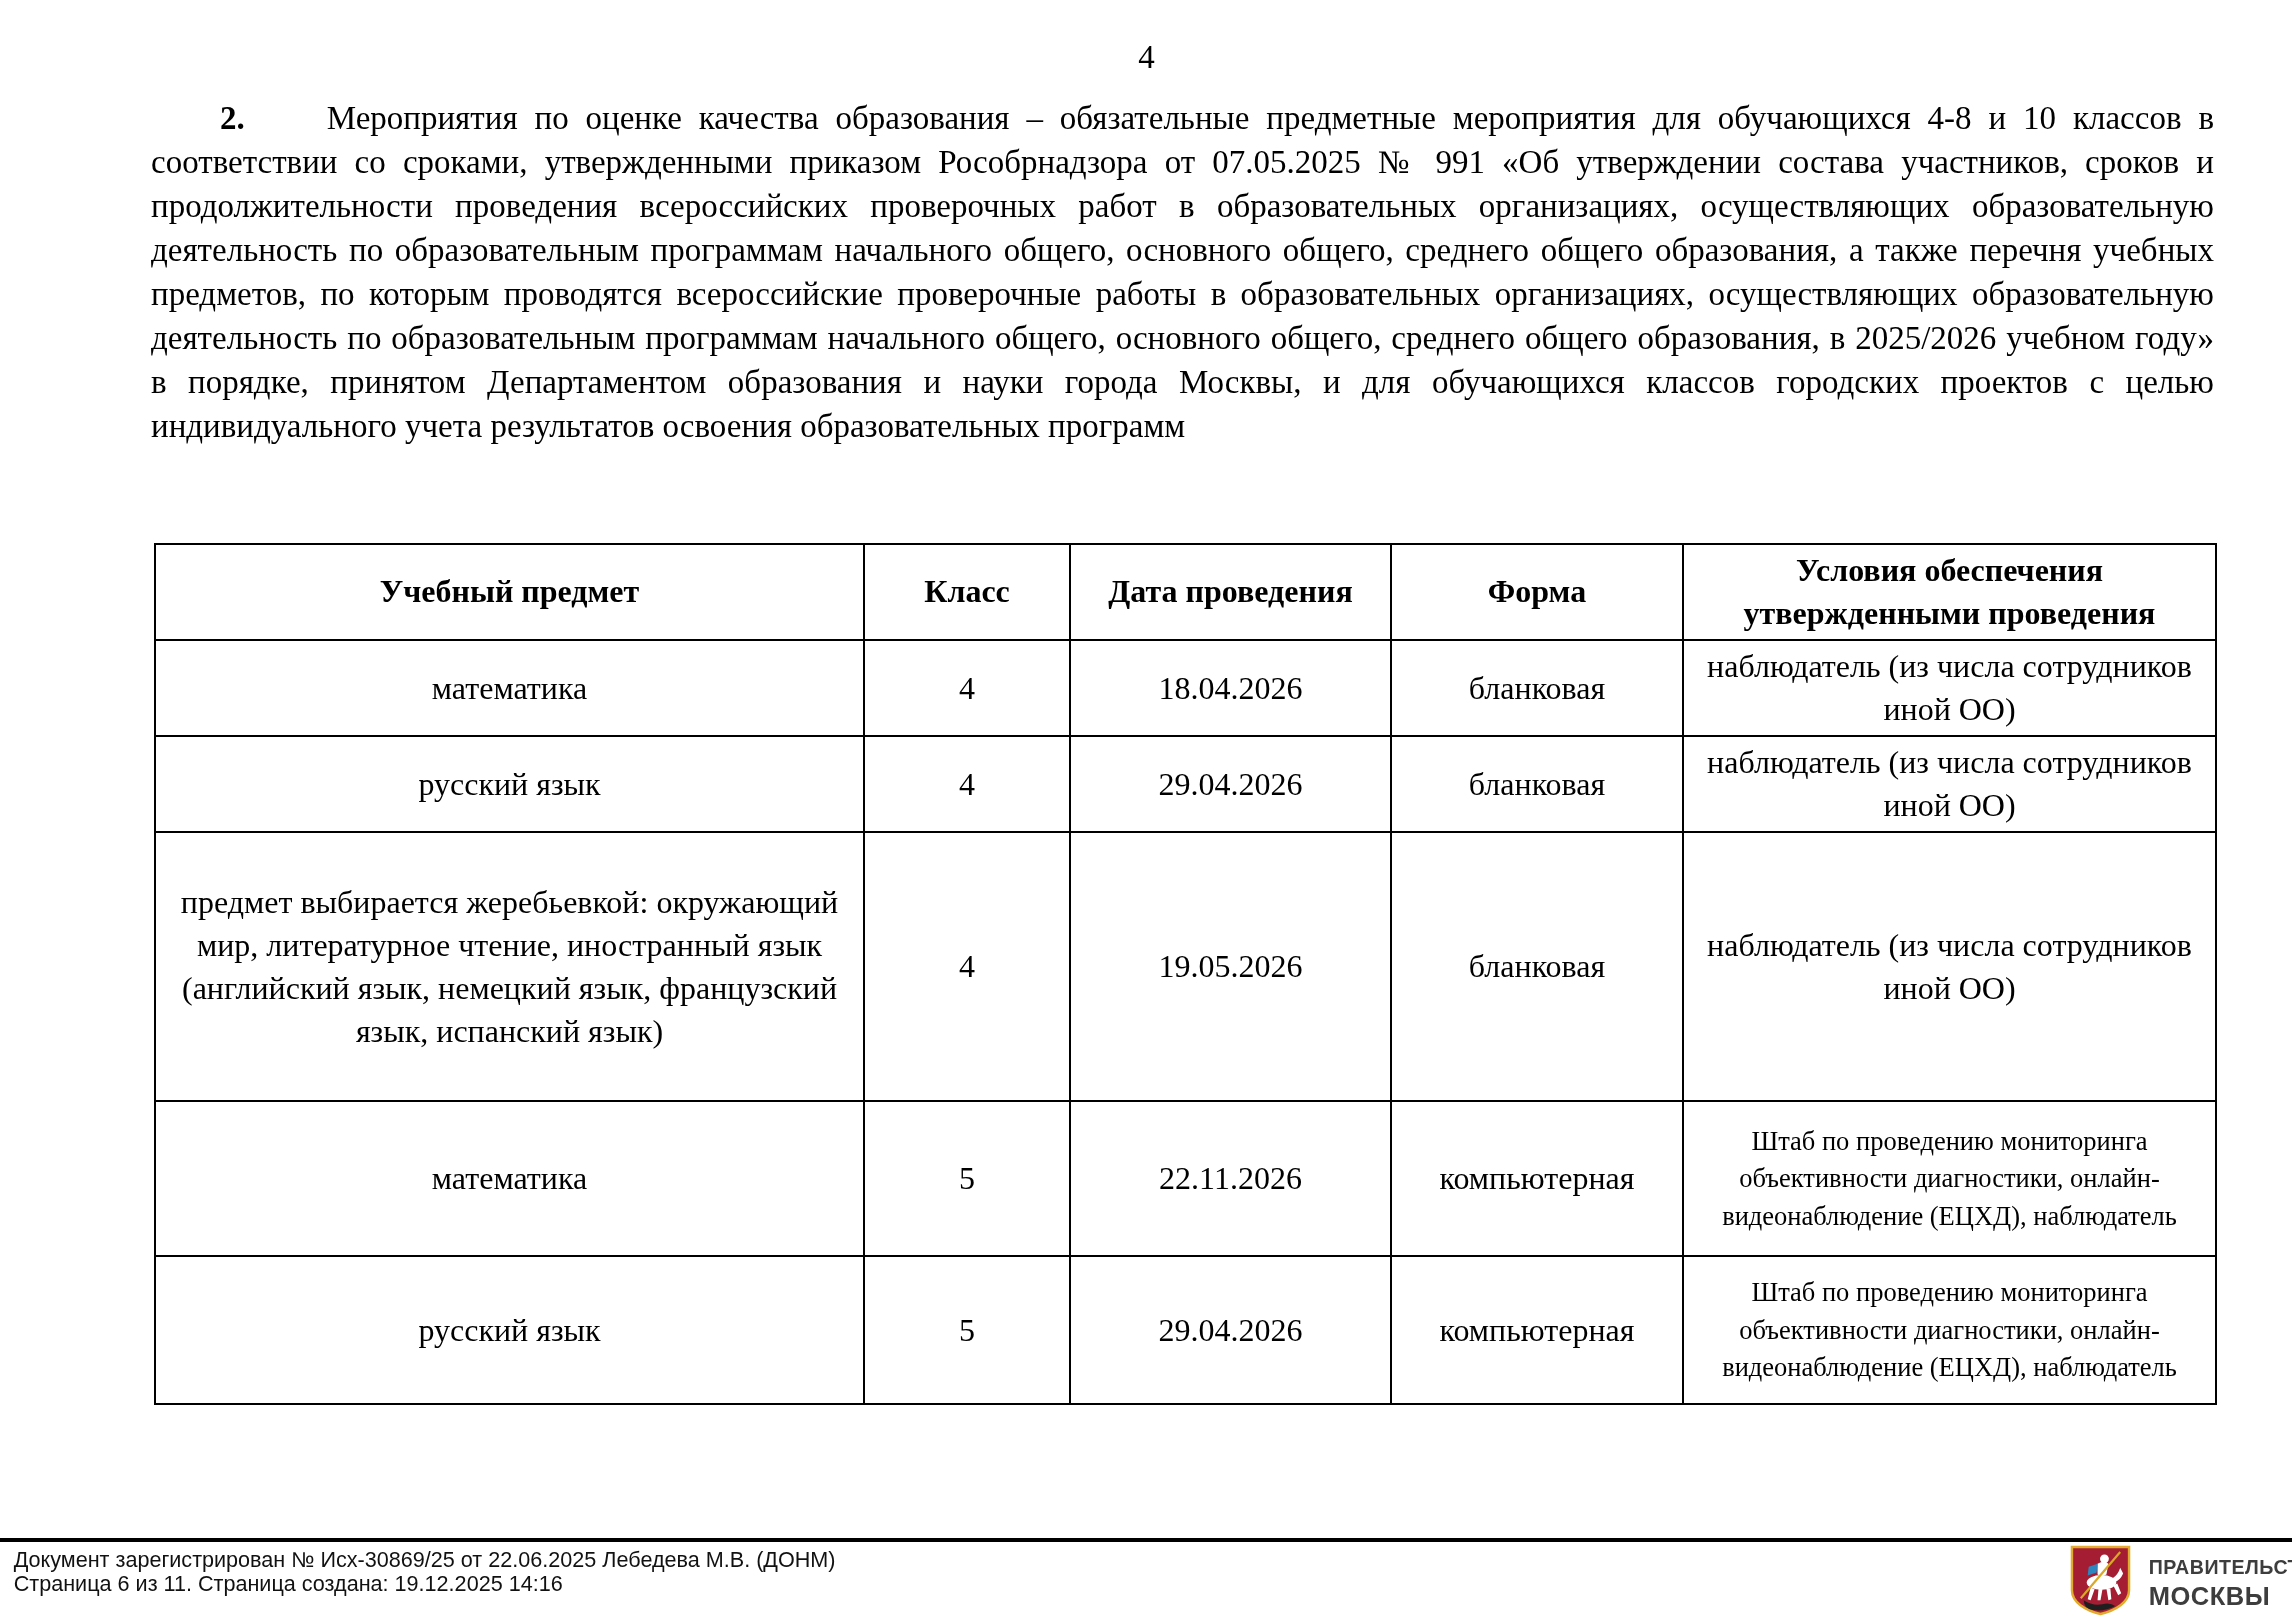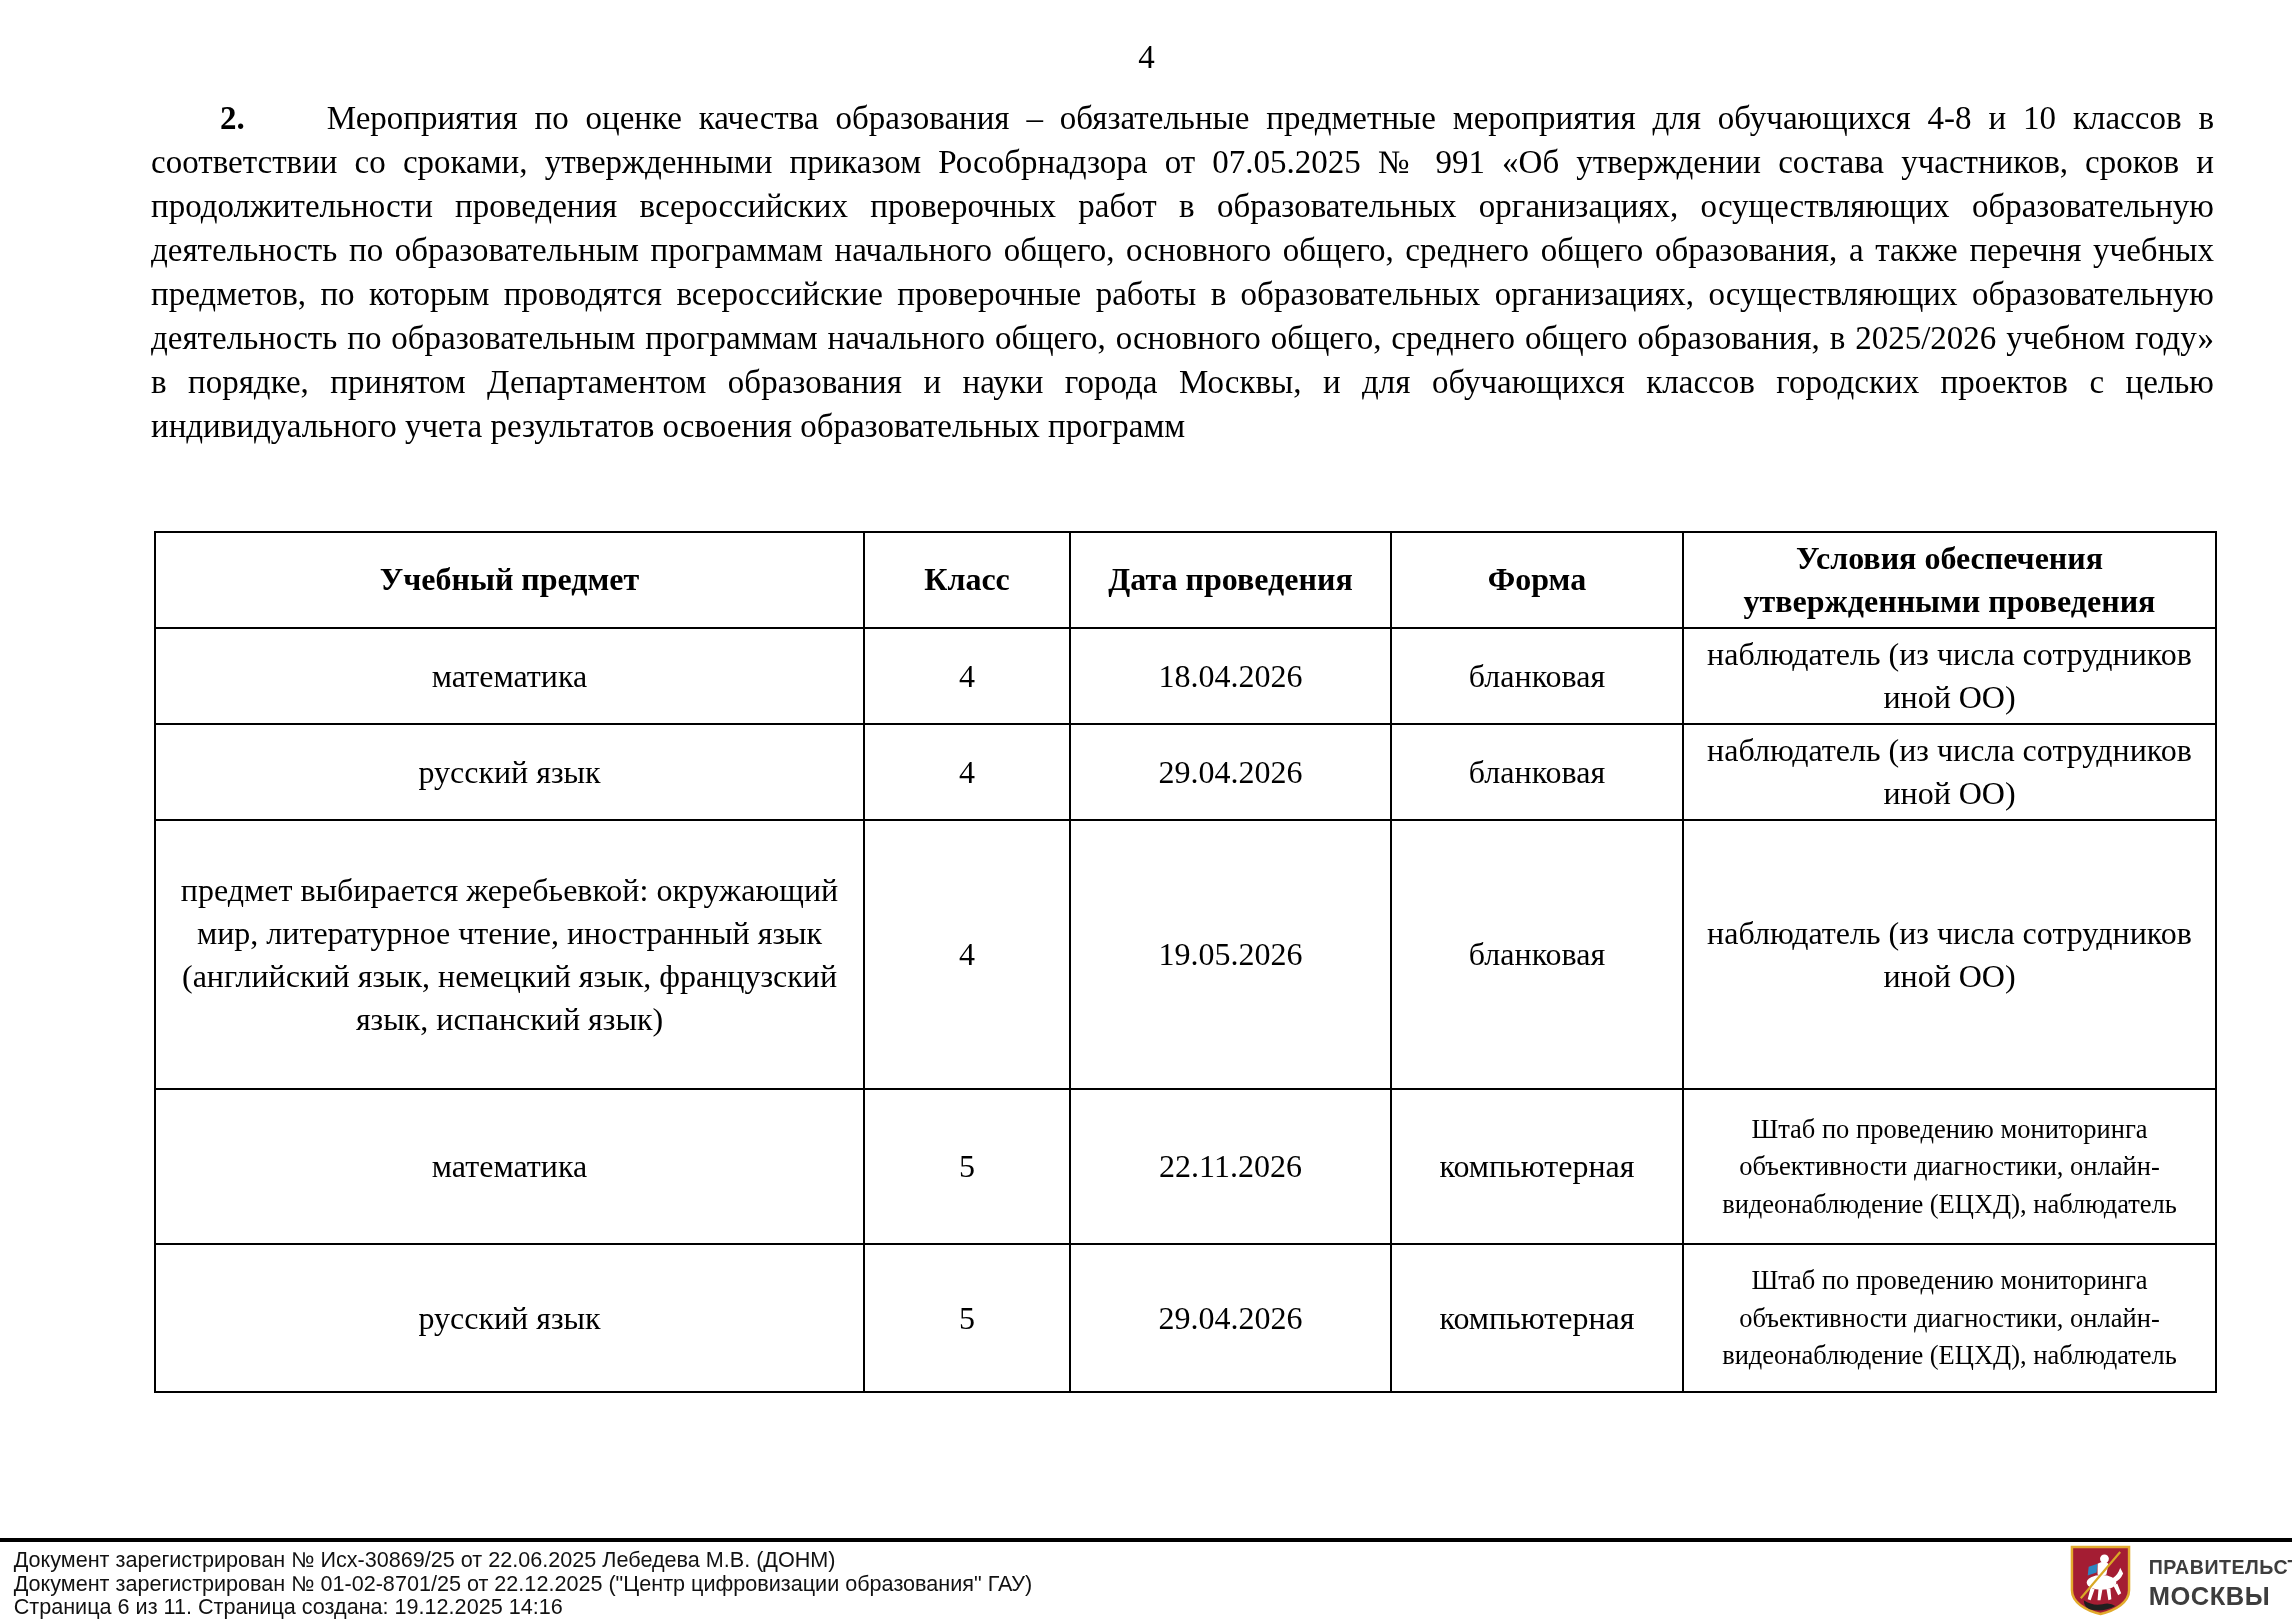--- a/index.html
+++ b/index.html
@@ -36,21 +36,21 @@
   table.schedule {
     position: absolute;
     left: 154px; top: 531px;
     width: 2060px;
     border-collapse: collapse;
     table-layout: fixed;
   }
   table.schedule, table.schedule th, table.schedule td {
     border: 2px solid #000;
   }
-  table.schedule { border: 2.9px solid #000; }
+  table.schedule { border: 2.9px solid #000; margin-top: 12px; }
   table.schedule th { border-bottom: 2.9px solid #000; }
   table.schedule tr { border-bottom: 2.9px solid #000; }
   table.schedule th, table.schedule td {
     text-align: center;
     vertical-align: middle;
     font-size: 32px;
     line-height: 1.35;
     padding: 3.9px 7.8px;
   }
   table.schedule th { font-weight: bold; }
@@ -151,21 +151,20 @@
         <td>компьютерная</td>
         <td class="cond-cell small">Штаб по проведению мониторинга объективности диагностики, онлайн-видеонаблюдение (ЕЦХД), наблюдатель</td>
       </tr>
     </tbody>
   </table>
 
   <div class="footer-rule"></div>
 
   <div class="footer">
     <div>Документ зарегистрирован № Исх-30869/25 от 22.06.2025 Лебедева М.В. (ДОНМ)</div>
-    <div>Документ зарегистрирован № 01-02-8701/25 от 22.12.2025  ("Центр цифровизации образования" ГАУ)</div>
     <div>Страница 6 из 11. Страница создана: 19.12.2025 14:16</div>
   </div>
 
   <div class="logo">
     <span class="shield">
       <svg width="65" height="73" viewBox="0 0 66 74" xmlns="http://www.w3.org/2000/svg">
         <path d="M4,3 H62 V47 C62,59 48.5,67.5 33,71 C17.5,67.5 4,59 4,47 Z" fill="#a41d33" stroke="#e2ab2d" stroke-width="2.5"></path>
         <path d="M16,57 q9,6 19,4 q8,-2 13,2 q-11,6 -23,4 q-9,-2 -9,-10 z" fill="#1f1f1f"></path>
         <ellipse cx="34" cy="39" rx="15" ry="7.5" fill="#ffffff"></ellipse>
         <path d="M45,35 q6,-4 8,-11 l3,6 q-3,7 -9,9 z" fill="#ffffff"></path>

